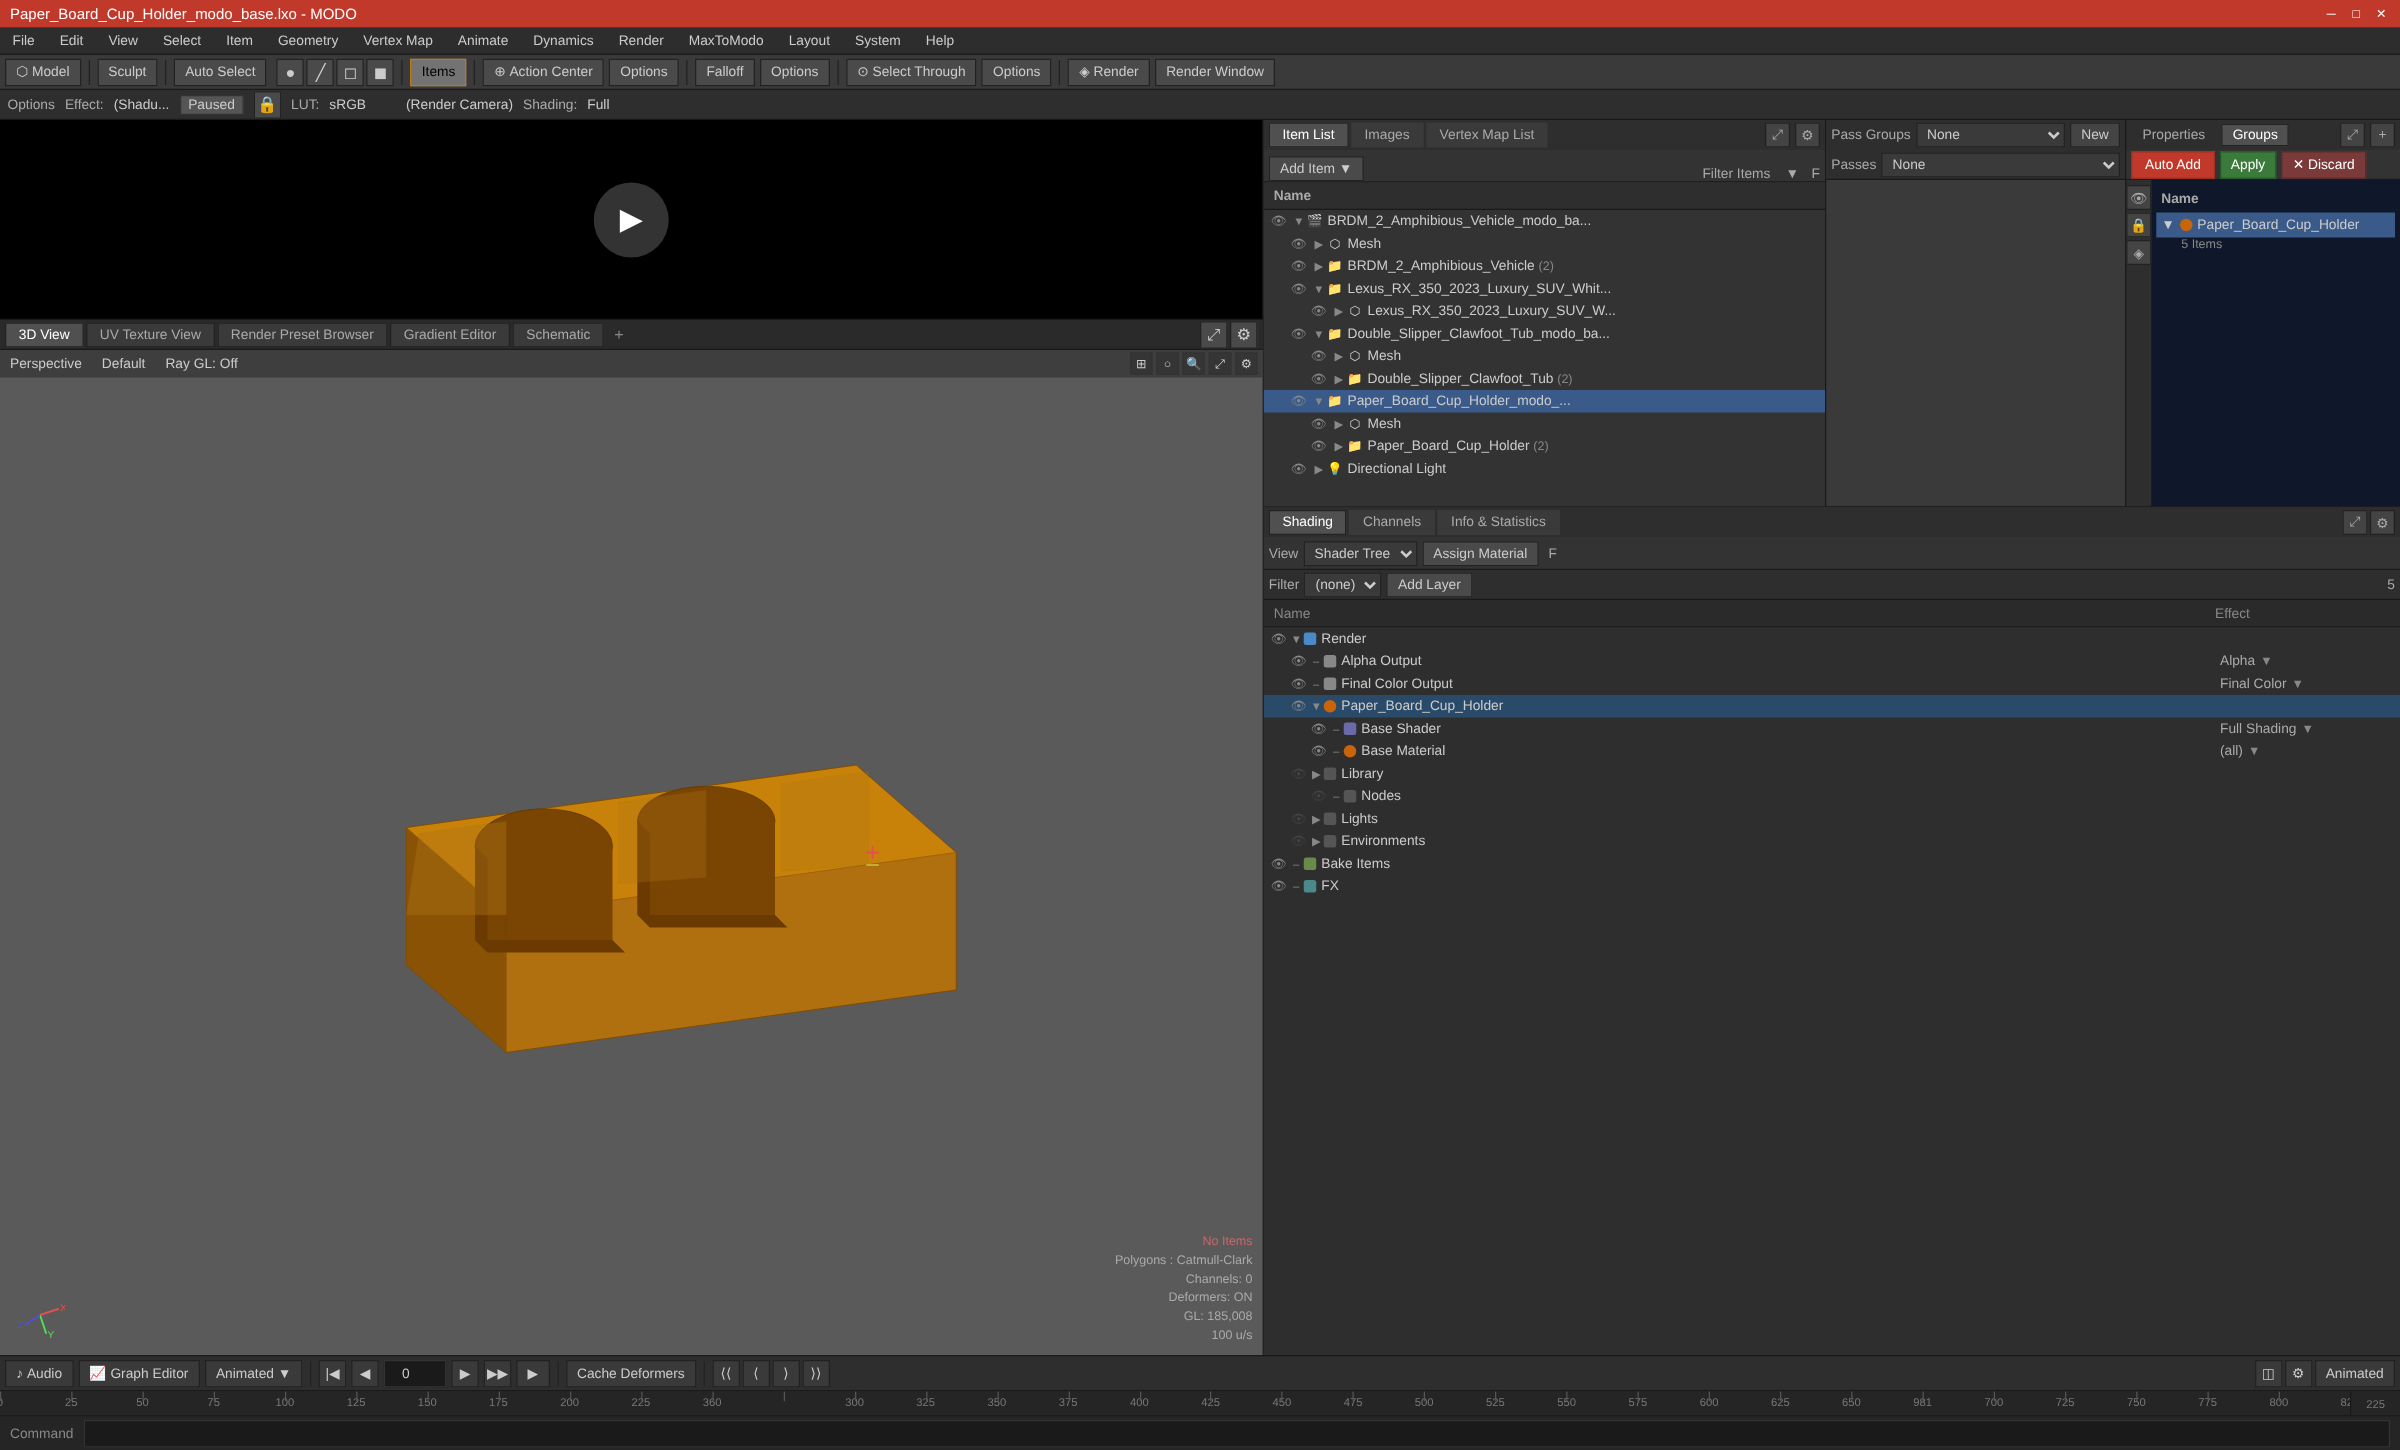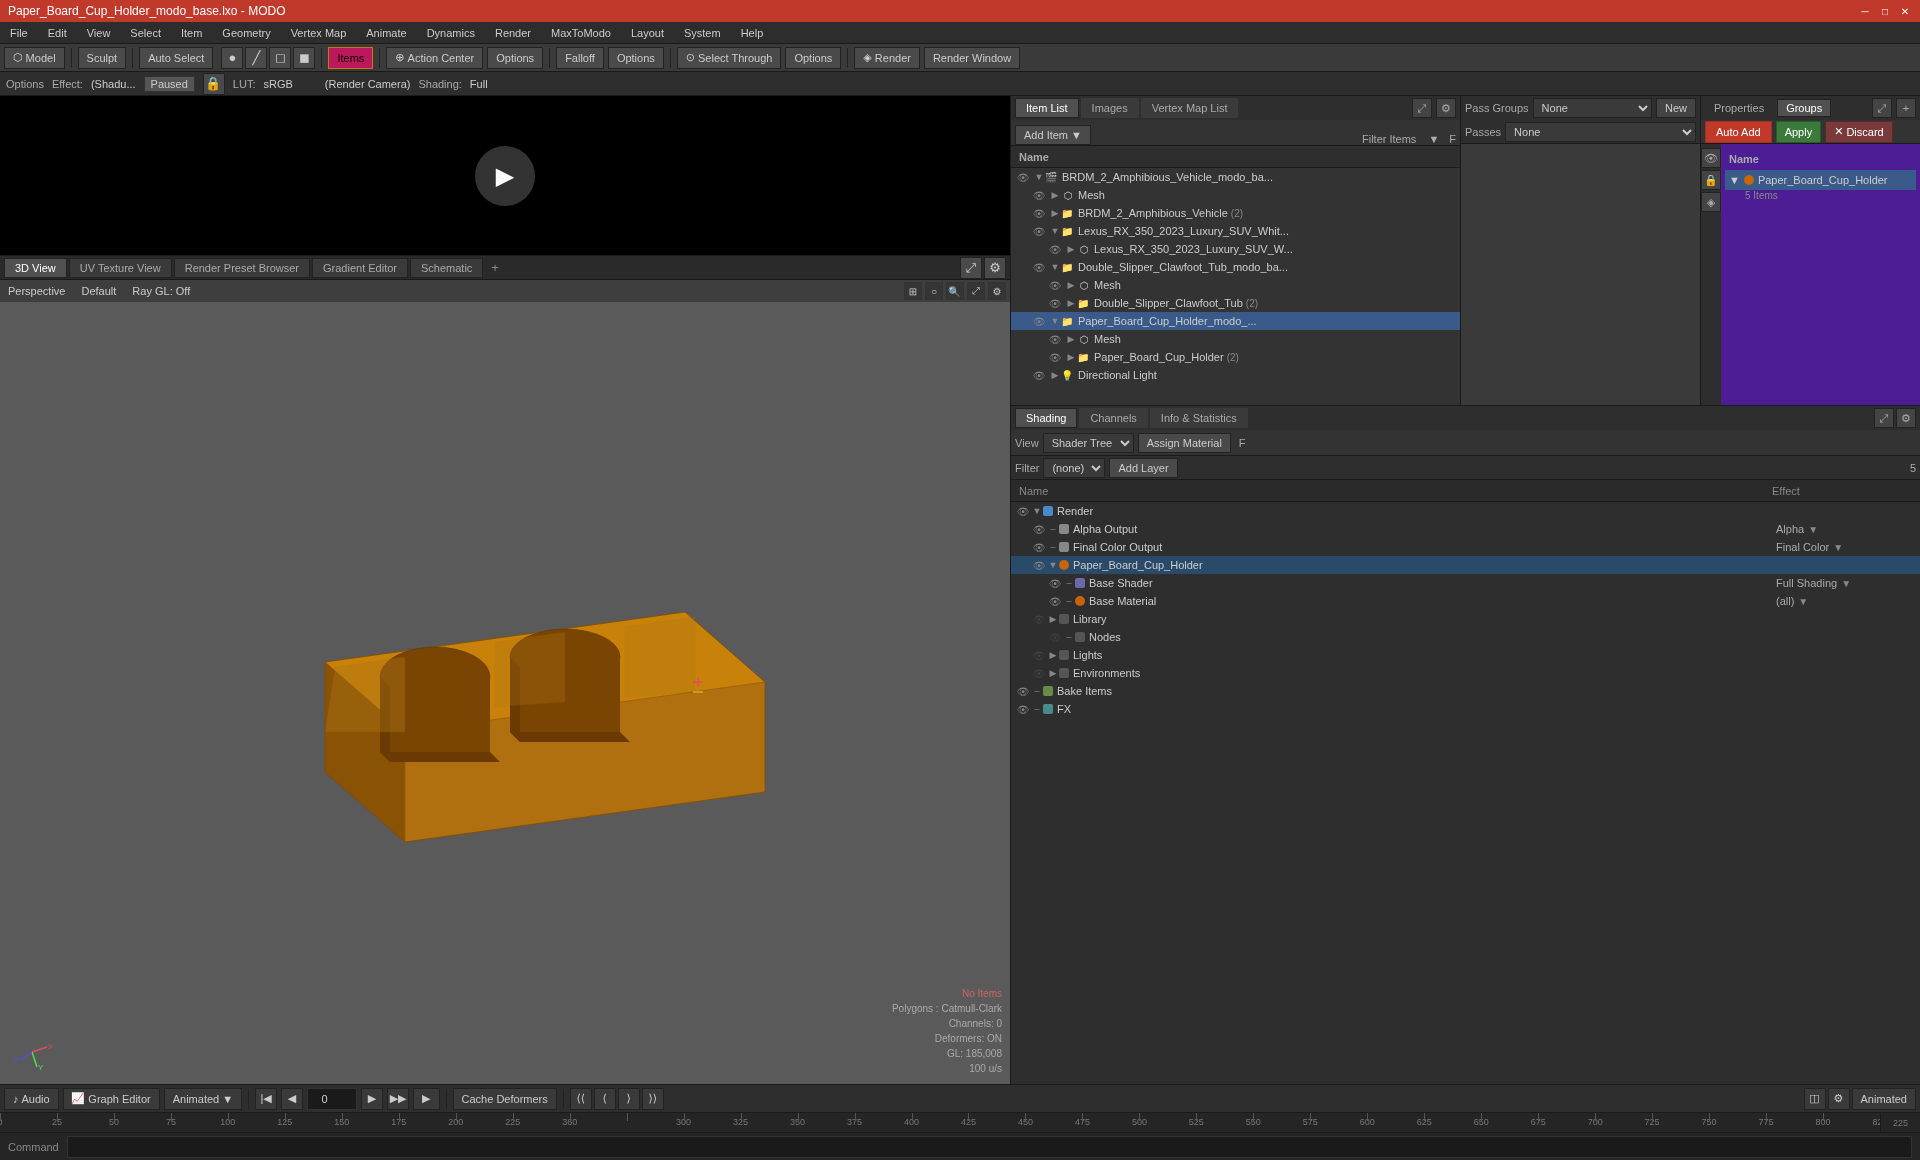--- a/index.html
+++ b/index.html
@@ -72,21 +72,21 @@
       color: #ccc;
       padding: 2px 8px;
       cursor: pointer;
       font-size: 11px;
       height: 22px;
       display: flex;
       align-items: center;
       gap: 3px;
       white-space: nowrap;
     }
-    .tb-btn.active { background: #be185d; color: #000; border-color: #c07810; align-items: center; }
+    .tb-btn.active { background: #737373; color: #000; border-color: #c07810; align-items: center; }
     .tb-separator { width: 1px; height: 20px; background: #222; margin: 0 2px; }
     .tb-icon-btn {
       background: #4a4a4a;
       border: 1px solid #222;
       width: 22px; height: 22px;
       display: flex; align-items: center; justify-content: center;
       cursor: pointer; color: #ccc; font-size: 13px;
     }
 
     
@@ -419,21 +419,21 @@
       gap: 4px;
       border-bottom: 1px solid #1a1a1a;
     }
 
     
     #groups-panel {
       width: 220px;
       border-left: 1px solid #1a1a1a;
       display: flex;
       flex-direction: column;
-      background: #4c1d95;
+      background: #0f172a;
     }
     #groups-toolbar {
       background: #2e2e2e;
       height: 24px;
       display: flex;
       align-items: center;
       padding: 0 4px;
       gap: 4px;
     }
     .gp-tab {
@@ -1362,21 +1362,21 @@
       <span class="tick-label" style="left: 66.6667%;">550</span>
       <div class="tick-line" style="left: 66.6667%;"></div>
       <span class="tick-label" style="left: 69.697%;">575</span>
       <div class="tick-line" style="left: 69.697%;"></div>
       <span class="tick-label" style="left: 72.7273%;">600</span>
       <div class="tick-line" style="left: 72.7273%;"></div>
       <span class="tick-label" style="left: 75.7576%;">625</span>
       <div class="tick-line" style="left: 75.7576%;"></div>
       <span class="tick-label" style="left: 78.7879%;">650</span>
       <div class="tick-line" style="left: 78.7879%;"></div>
-      <span class="tick-label" style="left: 81.8182%;">675</span>
+      <span class="tick-label" style="left: 81.8182%;">981</span>
       <div class="tick-line" style="left: 81.8182%;"></div>
       <span class="tick-label" style="left: 84.8485%;">700</span>
       <div class="tick-line" style="left: 84.8485%;"></div>
       <span class="tick-label" style="left: 87.8788%;">725</span>
       <div class="tick-line" style="left: 87.8788%;"></div>
       <span class="tick-label" style="left: 90.9091%;">750</span>
       <div class="tick-line" style="left: 90.9091%;"></div>
       <span class="tick-label" style="left: 93.9394%;">775</span>
       <div class="tick-line" style="left: 93.9394%;"></div>
       <span class="tick-label" style="left: 96.9697%;">800</span>

